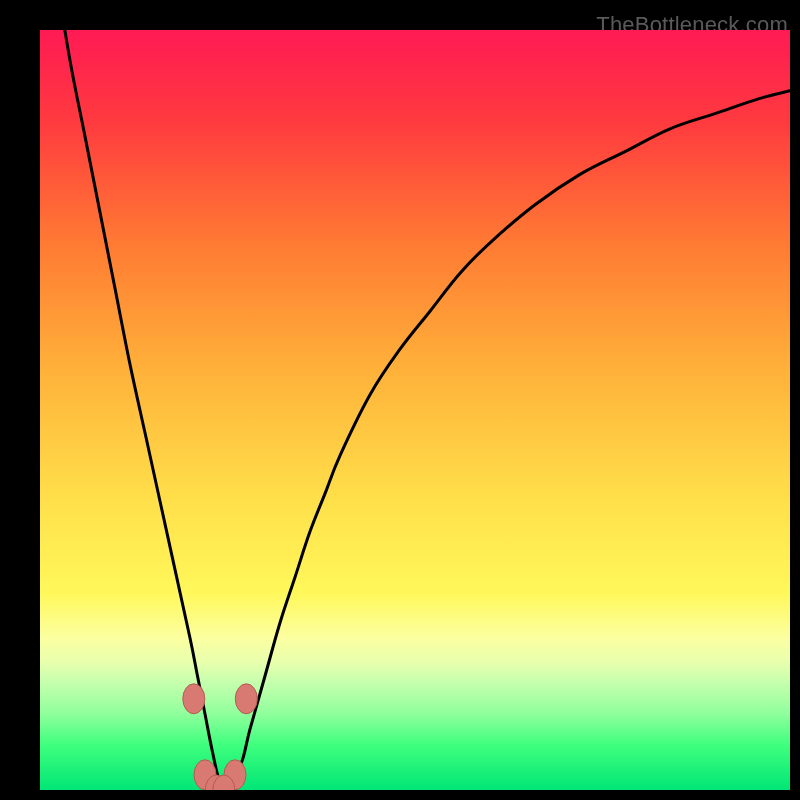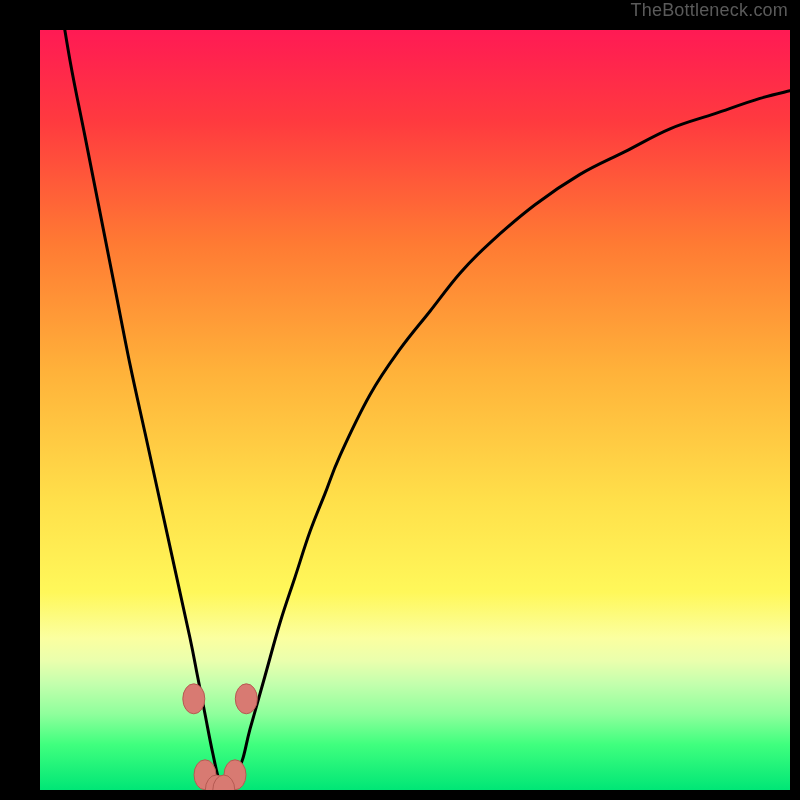--- a/index.html
+++ b/index.html
@@ -36,24 +36,24 @@
   }
   .curve-svg {
     position: absolute;
     left: 0;
     top: 0;
     width: 750px;
     height: 760px;
   }
   .watermark {
     position: absolute;
-    top: 0;
+    top: 12px;
     right: 12px;
     color: #5a5a5a;
-    font-size: 18px;
+    font-size: 22px;
     font-weight: 500;
     letter-spacing: 0.2px;
     user-select: none;
   }
 </style>
 </head>
 <body>
 
 <div class="frame">
 

